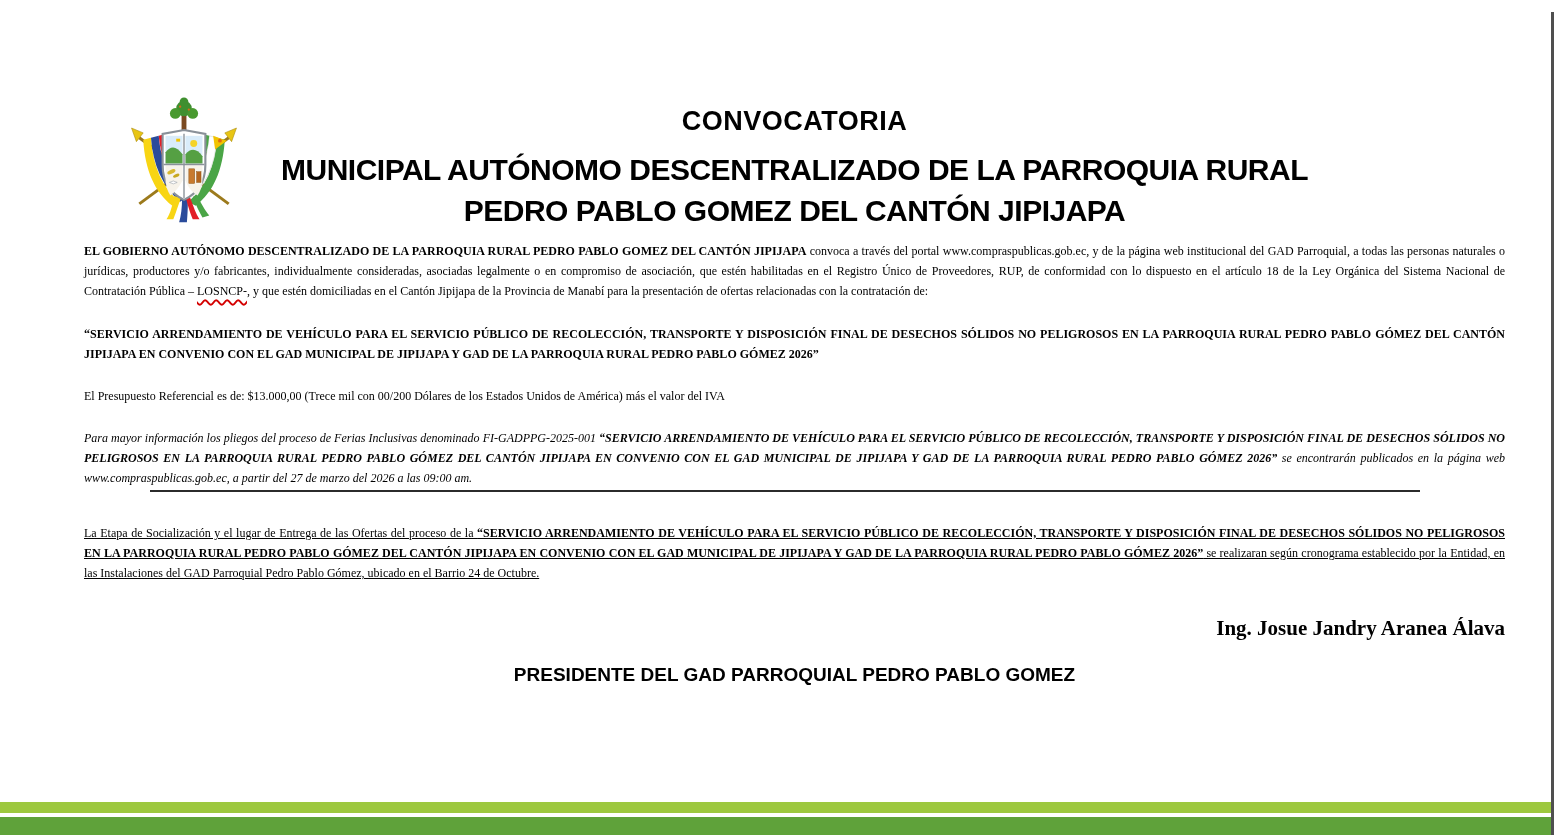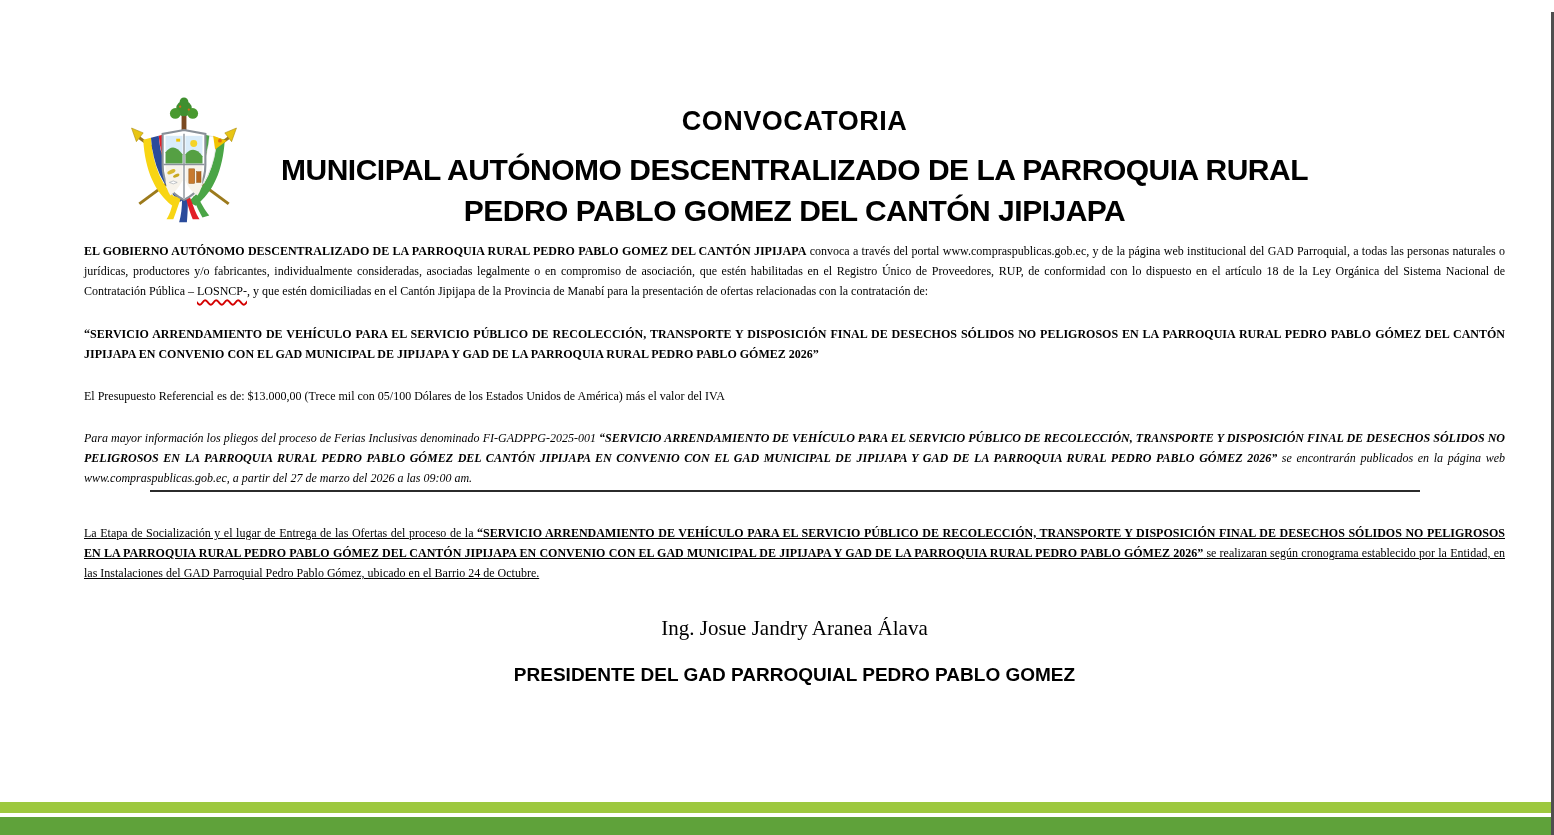--- a/index.html
+++ b/index.html
@@ -52,23 +52,23 @@
   }
   .rule{
     margin-left:66px;
     width:1270px;
     height:0;
     border-bottom:2px solid #2b2b2b;
     margin-top:2px;
   }
   .sig-name{
     margin-top:33px;
-    text-align:center;
+    text-align:right;
     font-family:"Liberation Serif", serif;
-    font-weight:normal;
+    font-weight:bold;
     font-size:21px;
   }
   .sig-role{
     margin-top:23px;
     text-align:center;
     font-family:"Liberation Sans", sans-serif;
     font-weight:bold;
     font-size:19px;
   }
   .emblem{
@@ -147,21 +147,21 @@
 
     <div class="title">CONVOCATORIA</div>
 
     <div class="org-line first">MUNICIPAL AUTÓNOMO DESCENTRALIZADO DE LA PARROQUIA RURAL</div>
     <div class="org-line second">PEDRO PABLO GOMEZ DEL CANTÓN JIPIJAPA</div>
 
     <p class="para intro"><b>EL GOBIERNO AUTÓNOMO DESCENTRALIZADO DE LA PARROQUIA RURAL PEDRO PABLO GOMEZ DEL CANTÓN JIPIJAPA</b><span> convoca a través del portal www.compraspublicas.gob.ec, y de la página web institucional del GAD Parroquial, a todas las personas naturales o jurídicas, productores y/o fabricantes, individualmente consideradas, asociadas legalmente o en compromiso de asociación, que estén habilitadas en el Registro Único de Proveedores, RUP, de conformidad con lo dispuesto en el artículo 18 de la Ley Orgánica del Sistema Nacional de Contratación Pública – </span><span class="losncp">LOSNCP-</span><span>, y que estén domiciliadas en el Cantón Jipijapa de la Provincia de Manabí para la presentación de ofertas relacionadas con la contratación de:</span></p>
 
     <p class="para objeto">“SERVICIO ARRENDAMIENTO DE VEHÍCULO PARA EL SERVICIO PÚBLICO DE RECOLECCIÓN, TRANSPORTE Y DISPOSICIÓN FINAL DE DESECHOS SÓLIDOS NO PELIGROSOS EN LA PARROQUIA RURAL PEDRO PABLO GÓMEZ   DEL CANTÓN JIPIJAPA EN CONVENIO CON EL GAD MUNICIPAL DE JIPIJAPA Y GAD DE LA PARROQUIA RURAL PEDRO PABLO GÓMEZ 2026”</p>
 
-    <p class="para presupuesto">El Presupuesto Referencial es de: $13.000,00 (Trece mil con 05/100 Dólares de los Estados Unidos de América) más el valor del IVA</p>
+    <p class="para presupuesto">El Presupuesto Referencial es de: $13.000,00 (Trece mil con 00/200 Dólares de los Estados Unidos de América) más el valor del IVA</p>
 
     <p class="para informacion"><span>Para mayor información los pliegos del proceso de Ferias Inclusivas denominado FI-GADPPG-2025-001 </span><b>“SERVICIO ARRENDAMIENTO DE VEHÍCULO PARA EL SERVICIO PÚBLICO DE RECOLECCIÓN, TRANSPORTE Y DISPOSICIÓN FINAL DE DESECHOS SÓLIDOS NO PELIGROSOS EN LA PARROQUIA RURAL PEDRO PABLO GÓMEZ   DEL CANTÓN JIPIJAPA EN CONVENIO CON EL GAD MUNICIPAL DE JIPIJAPA Y GAD DE LA PARROQUIA RURAL PEDRO PABLO GÓMEZ 2026”</b><span> se encontrarán publicados en la página web www.compraspublicas.gob.ec, a partir del 27 de marzo del 2026 a las 09:00 am.</span></p>
 
     <div class="rule"></div>
 
     <p class="para socializacion"><span>La Etapa de Socialización y el lugar de Entrega de las Ofertas del proceso de la </span><b>“SERVICIO ARRENDAMIENTO DE VEHÍCULO PARA EL SERVICIO PÚBLICO DE RECOLECCIÓN, TRANSPORTE Y DISPOSICIÓN FINAL DE DESECHOS SÓLIDOS NO PELIGROSOS EN LA PARROQUIA RURAL PEDRO PABLO GÓMEZ   DEL CANTÓN JIPIJAPA EN CONVENIO CON EL GAD MUNICIPAL DE JIPIJAPA Y GAD DE LA PARROQUIA RURAL PEDRO PABLO GÓMEZ 2026”</b><span> se realizaran según cronograma establecido por la Entidad, en las Instalaciones del GAD Parroquial Pedro Pablo Gómez, ubicado en el Barrio 24 de Octubre.</span></p>
 
     <div class="sig-name">Ing. Josue Jandry Aranea Álava</div>
     <div class="sig-role">PRESIDENTE DEL GAD PARROQUIAL PEDRO PABLO GOMEZ</div>
 

